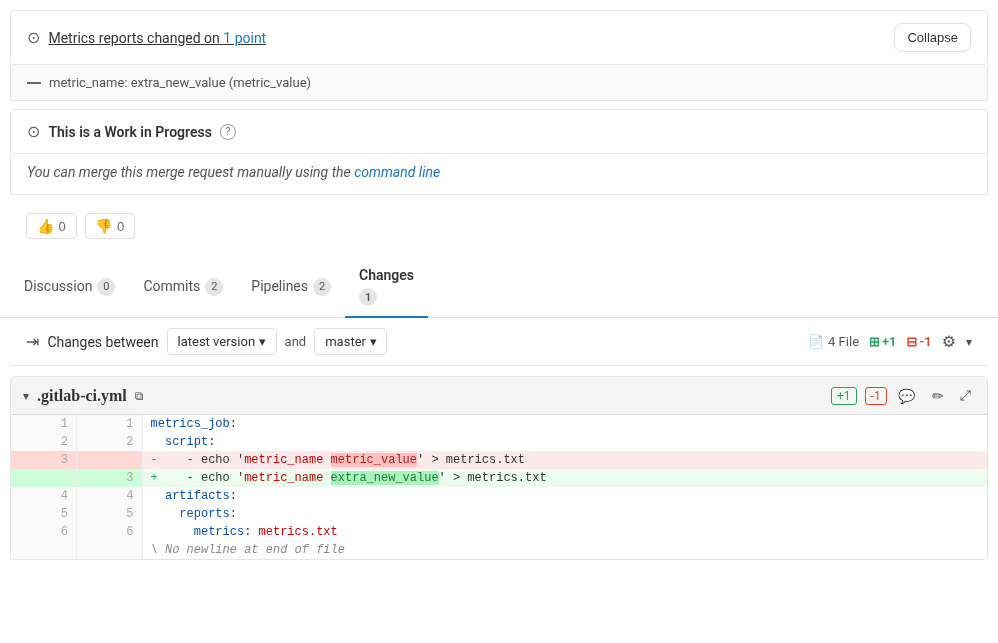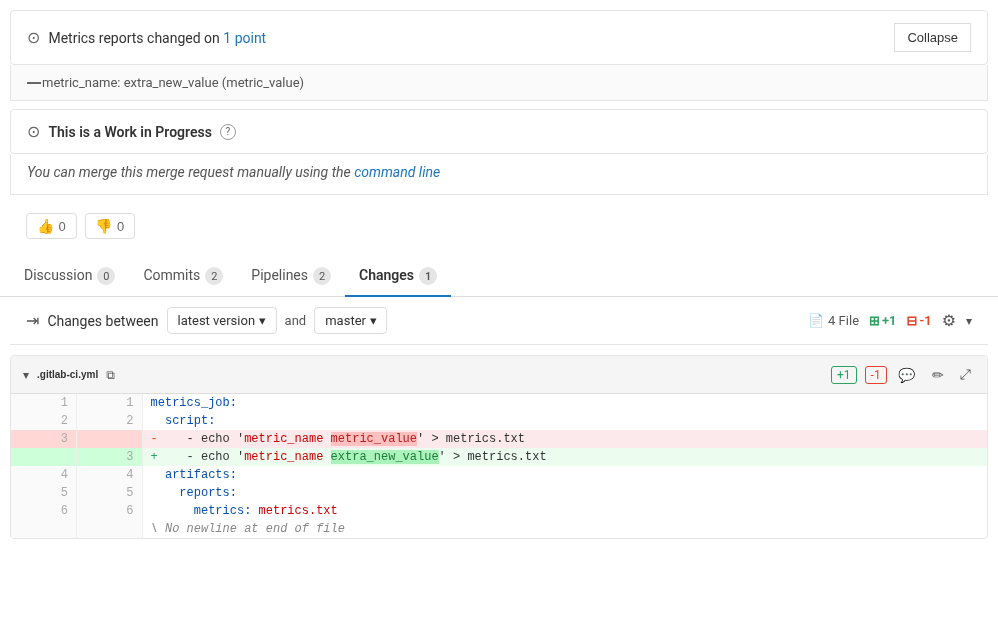--- a/index.html
+++ b/index.html
@@ -8,30 +8,30 @@
     .container { max-width: 998px; margin: 0 auto; background: #fff; }
 
     
     .metrics-banner {
       display: flex; align-items: center; justify-content: space-between;
       padding: 12px 16px; border: 1px solid #e5e5e5; border-radius: 4px;
       margin: 10px 10px 0 10px; background: #fff;
     }
     .metrics-banner-left { display: flex; align-items: center; gap: 8px; }
     .alert-icon { color: #666; font-size: 16px; }
-    .metrics-text { font-size: 14px; }
+    .metrics-text { font-size: 14px; text-decoration: underline; }
     .metrics-text a { color: #1d75c0; text-decoration: none; }
     .collapse-btn {
-      padding: 6px 12px; border: 1px solid #ddd; border-radius: 0;
+      padding: 6px 12px; border: 1px solid #ddd; border-radius: 8px;
       background: #fff; cursor: pointer; font-size: 13px; color: #333;
     }
 
     
     .metric-name-bar {
-      display: flex; align-items: center; gap: 1px;
+      display: flex; align-items: center; gap: 8px;
       padding: 10px 16px; margin: 0 10px;
       border: 1px solid #e5e5e5; border-top: none;
       background: #fafafa; font-size: 13px; color: #555;
     }
     .dash-icon { width: 14px; height: 2px; background: #666; display: inline-block; }
 
     
     .wip-banner {
       display: flex; align-items: center; gap: 8px;
       padding: 12px 16px; margin: 8px 10px 0 10px;
@@ -64,21 +64,21 @@
     
     .tabs-container {
       display: flex; align-items: center; gap: 0;
       border-bottom: 1px solid #ddd; padding: 0 10px; margin: 4px 0 0 0;
     }
     .tab {
       padding: 10px 14px; cursor: pointer; font-size: 14px;
       color: #555; text-decoration: none; display: flex; align-items: flex-start; gap: 5px;
       border-bottom: 2px solid transparent; margin-bottom: -1px;
     }
-    .tab.active { color: #333; border-bottom: 2px solid #1d75c0; font-weight: 600; }
+    .tab.active { color: #333; border-bottom: 2px solid #1d75c0; font-weight: 600; flex-direction: column; }
     .tab-badge {
       display: inline-flex; align-items: center; justify-content: center;
       min-width: 18px; height: 18px; padding: 0 5px;
       background: #e5e5e5; border-radius: 10px; font-size: 11px; color: #555;
     }
 
     
     .changes-toolbar {
       display: flex; align-items: center; justify-content: space-between;
       padding: 10px 16px; border-bottom: 1px solid #e5e5e5; margin: 0 10px;
@@ -101,21 +101,21 @@
 
     
     .diff-section { margin: 10px 10px 0 10px; border: 1px solid #e5e5e5; border-radius: 4px; overflow: hidden; }
     .diff-header {
       display: flex; align-items: center; justify-content: space-between;
       padding: 8px 12px; background: #f5f5f5; border-bottom: 1px solid #ddd;
     }
     .diff-header-left { display: flex; align-items: center; gap: 8px; }
     .diff-header-right { display: flex; align-items: center; gap: 8px; }
     .collapse-toggle { cursor: pointer; color: #555; font-size: 12px; }
-    .filename { font-family: Liberation Sans, sans-serif; font-size: 10px; color: #333; font-weight: 600; }
+    .filename { font-family: Liberation Serif, serif; font-size: 16px; color: #333; font-weight: 600; }
     .copy-icon { cursor: pointer; color: #555; font-size: 12px; }
     .diff-stat-small { display: flex; align-items: center; gap: 4px; font-size: 13px; }
     .icon-btn { cursor: pointer; color: #555; font-size: 14px; padding: 2px 4px; }
 
     
     .diff-table { width: 100%; border-collapse: collapse; font-family: 'Monaco', 'Menlo', 'Courier New', monospace; font-size: 12px; }
     .diff-table td { padding: 2px 8px; white-space: pre; }
     .line-num { color: #aaa; text-align: right; min-width: 32px; padding: 2px 8px; user-select: none; border-right: 1px solid #eee; background: #fafafa; }
     .line-content { padding-left: 12px; }
     .diff-add { background: #ecfdf0; }

